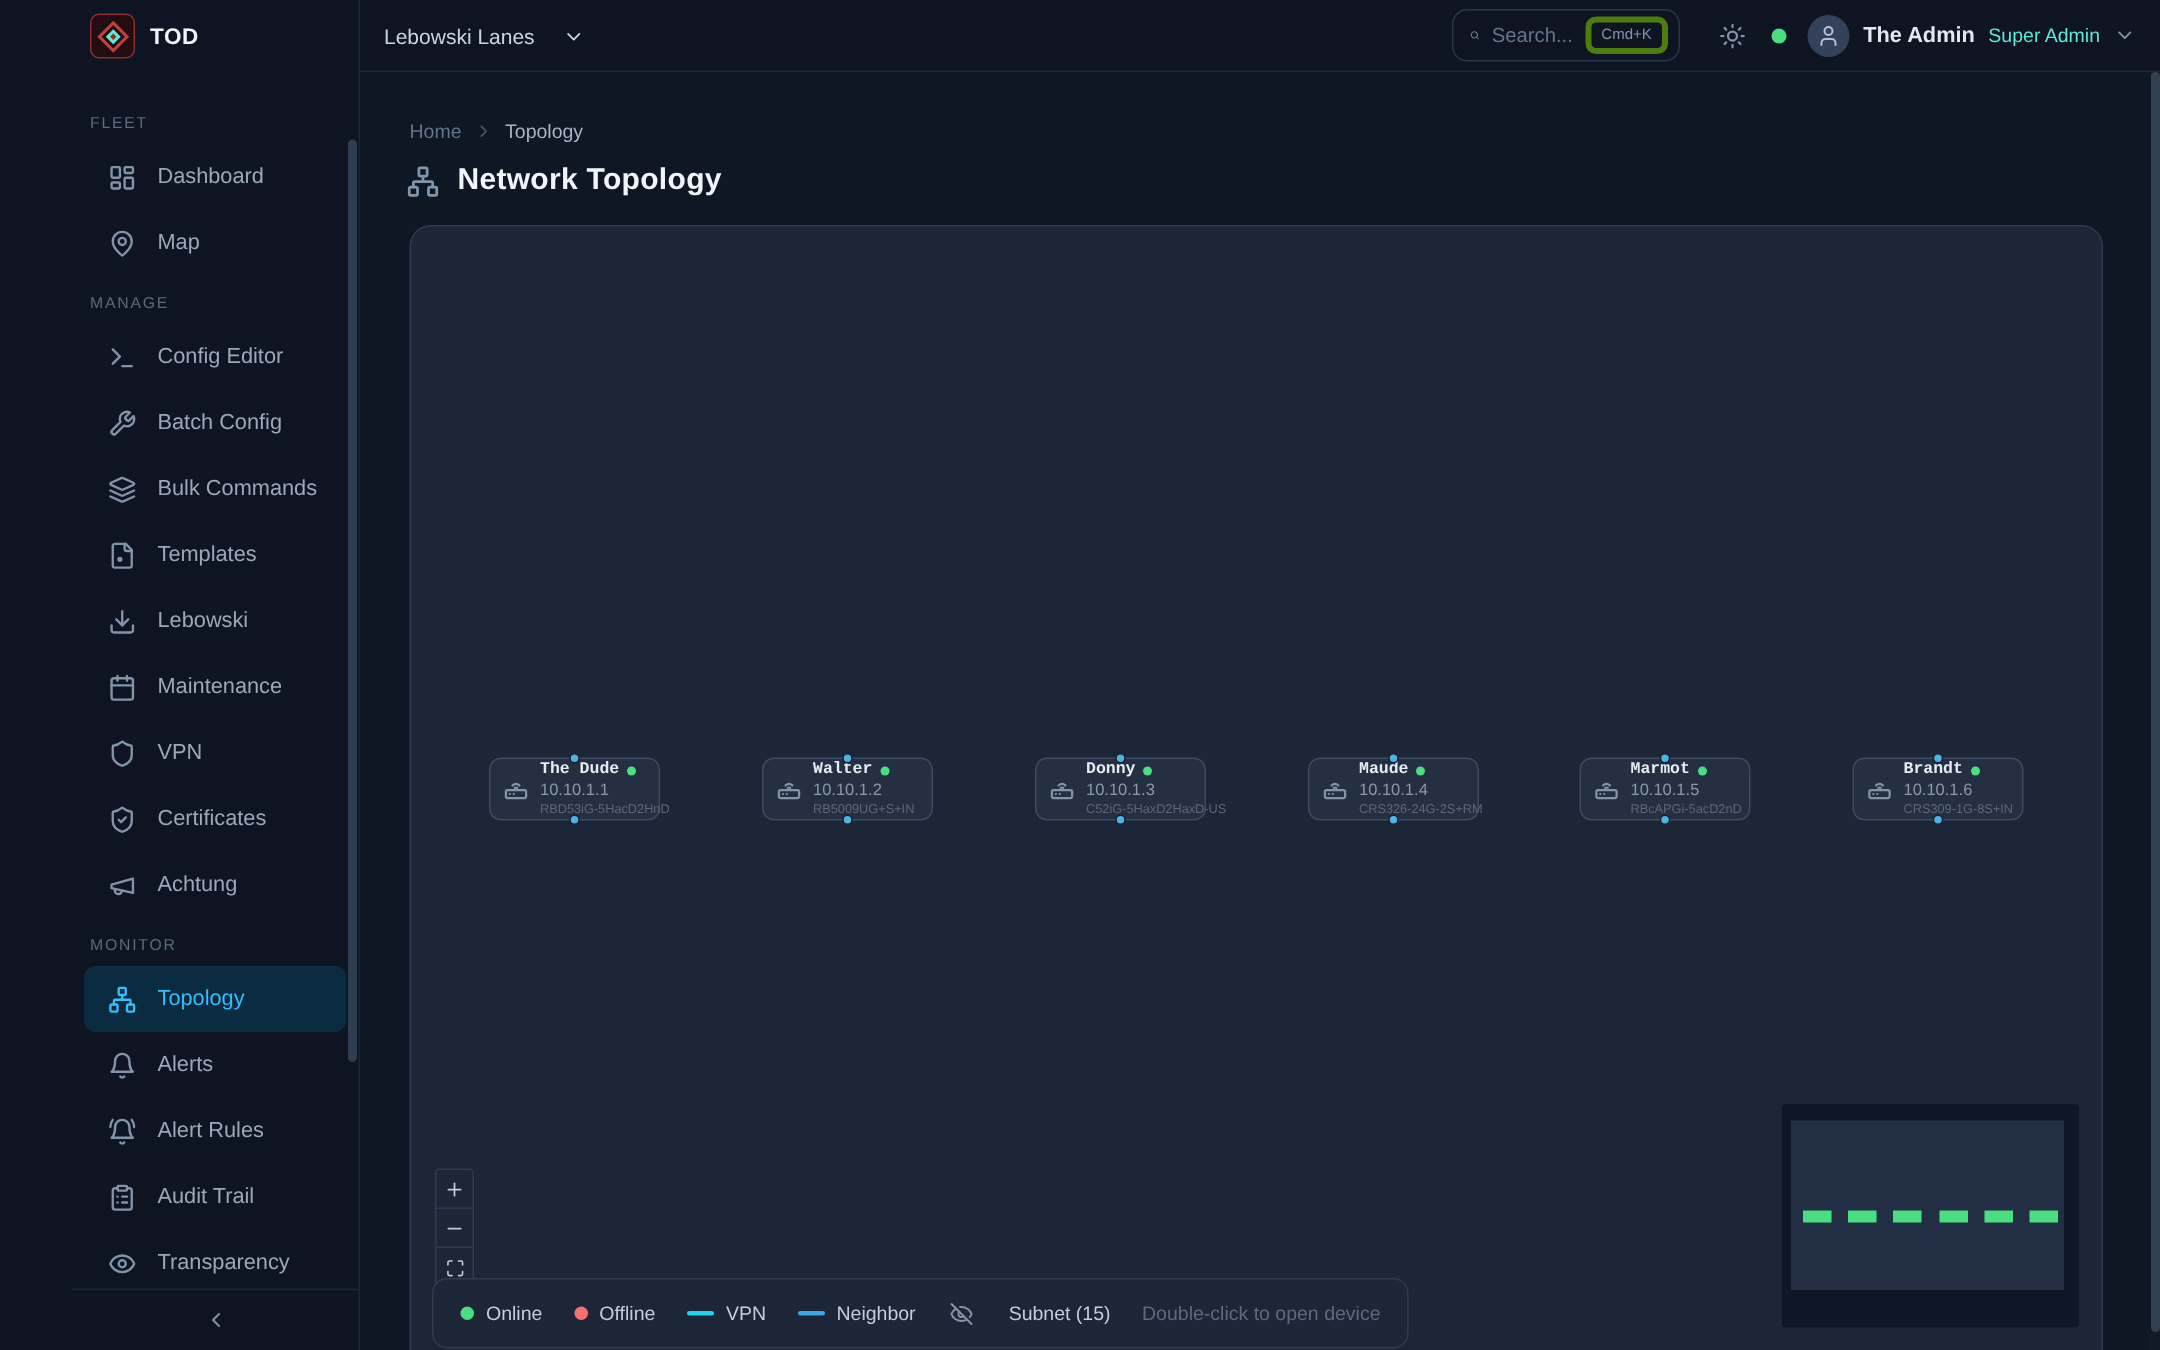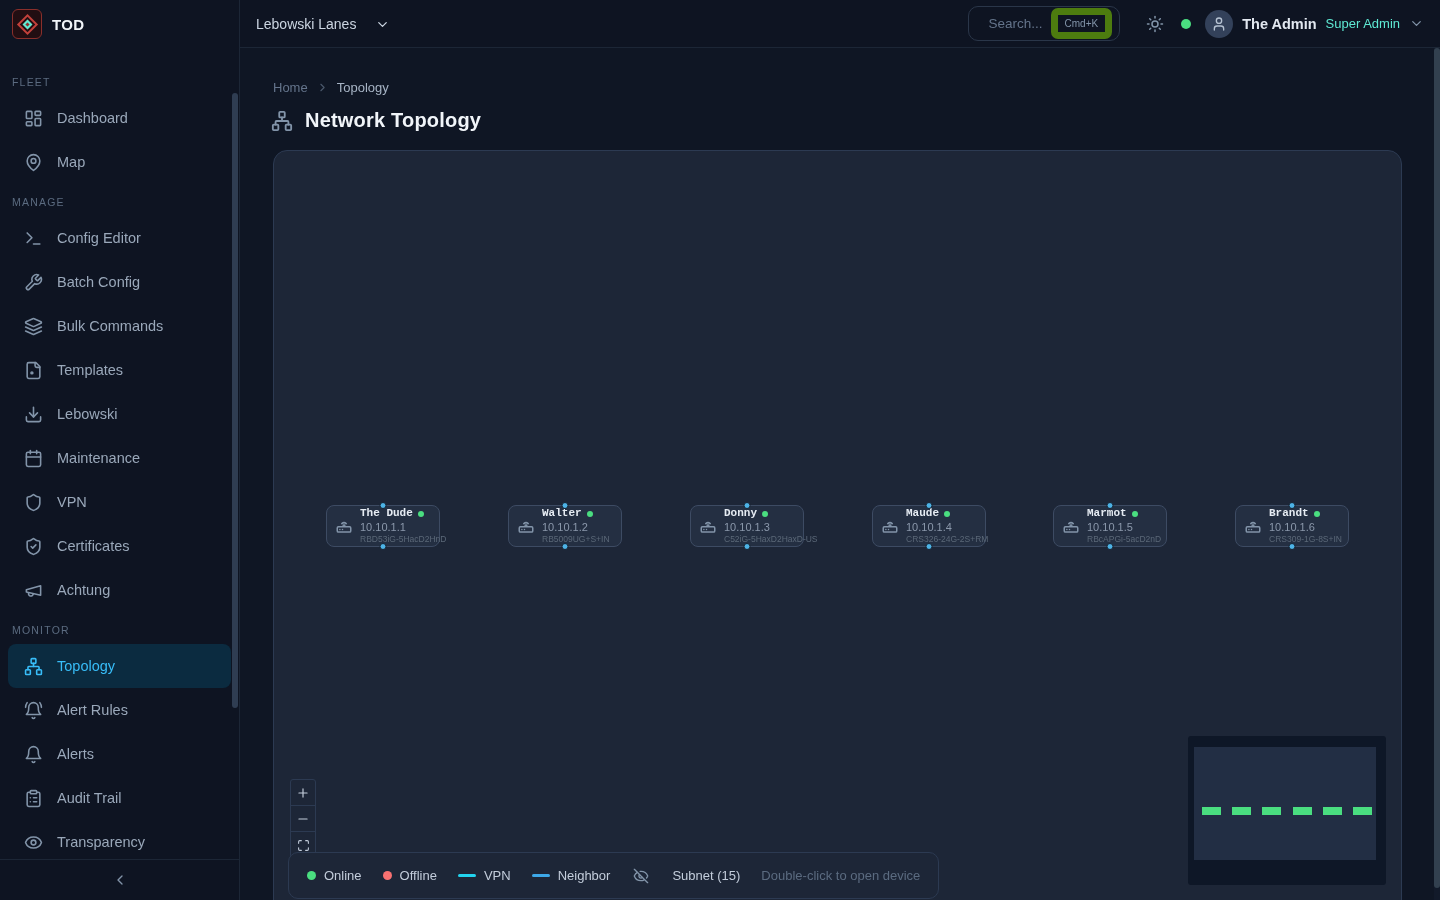--- a/index.html
+++ b/index.html
@@ -2,21 +2,21 @@
 <html><head>
 <meta charset="utf-8">
 <style>
   * { margin:0; padding:0; box-sizing:border-box; }
   html,body { width:1440px; height:900px; overflow:hidden; background:#0f1624;
     font-family:"Liberation Sans", sans-serif; }
   .app { position:relative; width:1440px; height:900px; background:#0f1624; color:#94a3b8; }
 
   
   .sidebar { position:absolute; left:0; top:0; width:240px; height:900px;
-    background:#0e1422; border-right:1px solid #1c2636; display:flex; flex-direction:column; }
+    background:#0e1422; border-right:1px solid #1c2636; display:flex; flex-direction:column;padding-left:48px; }
   .brand-row { height:48px; display:flex; align-items:center; gap:10px; padding:0 12px; flex:none; }
   .logo-box { width:30px; height:30px; border-radius:6px; background:#220e12; border:1px solid #8a2f2b;
     position:relative; overflow:hidden; flex:none; }
   .logo-d1 { position:absolute; left:7px; top:7px; width:15px; height:15px; transform:rotate(45deg);
     border:2px solid #c2413b; }
   .logo-d2 { position:absolute; left:11px; top:11px; width:7px; height:7px; transform:rotate(45deg);
     border:2px solid #5eead4; background:#8a2f2b; }
   .brand-name { color:#f1f5f9; font-weight:bold; font-size:15px; letter-spacing:.4px; }
   .nav { flex:1; overflow:hidden; position:relative; padding-top:16px; }
   .nav-section-label { padding:12px 12px 8px 12px; font-size:10.5px; letter-spacing:1.2px;
@@ -32,21 +32,21 @@
     align-items:center; justify-content:center; cursor:pointer; color:#8294a9; }
 
   
   .header { position:absolute; left:240px; top:0; width:1200px; height:48px; background:#0e1422;
     border-bottom:1px solid #1c2636; display:flex; align-items:center; padding:0 16px; }
   .org-switch { display:flex; align-items:flex-end; gap:19px; color:#cbd5e1; font-size:14px; cursor:pointer; }
   .header-right { margin-left:auto; display:flex; align-items:center; }
   .search-pill { width:152px; height:35px; border:1px solid #2a3649; border-radius:10px;
     display:flex; align-items:center; gap:8px; padding:0 7px 0 11px; cursor:text; }
   .search-ph { color:#64748b; font-size:13.5px; flex:1; }
-  .kbd { border:7px solid #4d7c0f; border-radius:7px; padding:3px 7px; font-size:10px; color:#8294a9;
+  .kbd { border:4px solid #4d7c0f; border-radius:7px; padding:3px 7px; font-size:10px; color:#8294a9;
     white-space:nowrap; }
   .theme-btn { margin-left:26px; color:#8294a9; cursor:pointer; display:flex; }
   .conn-dot { width:10px; height:10px; border-radius:50%; margin-left:17px; }
   .avatar { width:28px; height:28px; border-radius:50%; background:#33415a; margin-left:14px;
     display:flex; align-items:center; justify-content:center; color:#b6c2d2; }
   .user-name { color:#e2e8f0; font-size:14.5px; font-weight:bold; margin-left:9px; }
   .user-role { color:#5eead4; font-size:13px; margin-left:9px; }
   .user-chevron { margin-left:9px; color:#8294a9; cursor:pointer; display:flex; }
 
   
@@ -237,34 +237,34 @@
               <path d="M12 12V8"></path>
             </svg>
           </span>
           <span>Topology</span>
         </div>
         <div class="nav-item">
           <span class="ico">
             <svg width="100%" height="100%" viewBox="0 0 24 24" fill="none" stroke="currentColor" stroke-width="2" stroke-linecap="round" stroke-linejoin="round">
               <path d="M6 8a6 6 0 0 1 12 0c0 7 3 9 3 9H3s3-2 3-9"></path>
               <path d="M10.3 21a1.94 1.94 0 0 0 3.4 0"></path>
+            </svg>
+          </span>
+          <span>Alerts</span>
+        </div>
+        <div class="nav-item">
+          <span class="ico">
+            <svg width="100%" height="100%" viewBox="0 0 24 24" fill="none" stroke="currentColor" stroke-width="2" stroke-linecap="round" stroke-linejoin="round">
+              <path d="M6 8a6 6 0 0 1 12 0c0 7 3 9 3 9H3s3-2 3-9"></path>
+              <path d="M10.3 21a1.94 1.94 0 0 0 3.4 0"></path>
               <path d="M4 2C2.8 3.7 2 5.7 2 8"></path>
               <path d="M22 8c0-2.3-.8-4.3-2-6"></path>
             </svg>
           </span>
           <span>Alert Rules</span>
-        </div>
-        <div class="nav-item">
-          <span class="ico">
-            <svg width="100%" height="100%" viewBox="0 0 24 24" fill="none" stroke="currentColor" stroke-width="2" stroke-linecap="round" stroke-linejoin="round">
-              <path d="M6 8a6 6 0 0 1 12 0c0 7 3 9 3 9H3s3-2 3-9"></path>
-              <path d="M10.3 21a1.94 1.94 0 0 0 3.4 0"></path>
-            </svg>
-          </span>
-          <span>Alerts</span>
         </div>
         <div class="nav-item">
           <span class="ico">
             <svg width="100%" height="100%" viewBox="0 0 24 24" fill="none" stroke="currentColor" stroke-width="2" stroke-linecap="round" stroke-linejoin="round">
               <rect x="8" y="2" width="8" height="4" rx="1"></rect>
               <path d="M16 4h2a2 2 0 0 1 2 2v14a2 2 0 0 1-2 2H6a2 2 0 0 1-2-2V6a2 2 0 0 1 2-2h2"></path>
               <path d="M12 11h4"></path>
               <path d="M12 16h4"></path>
               <path d="M8 11h.01"></path>
               <path d="M8 16h.01"></path>

